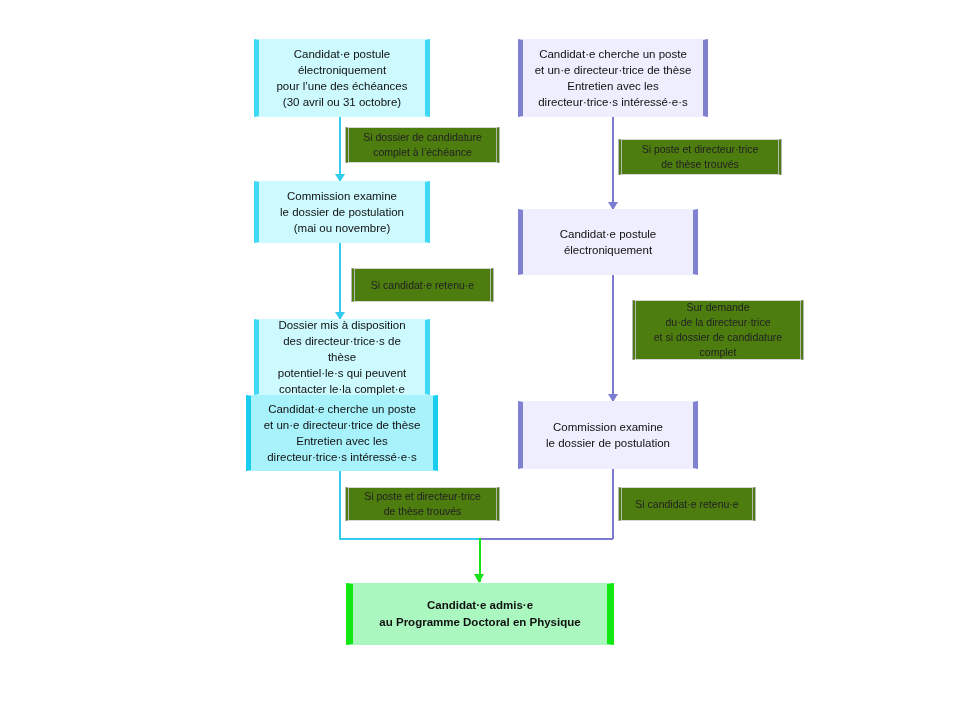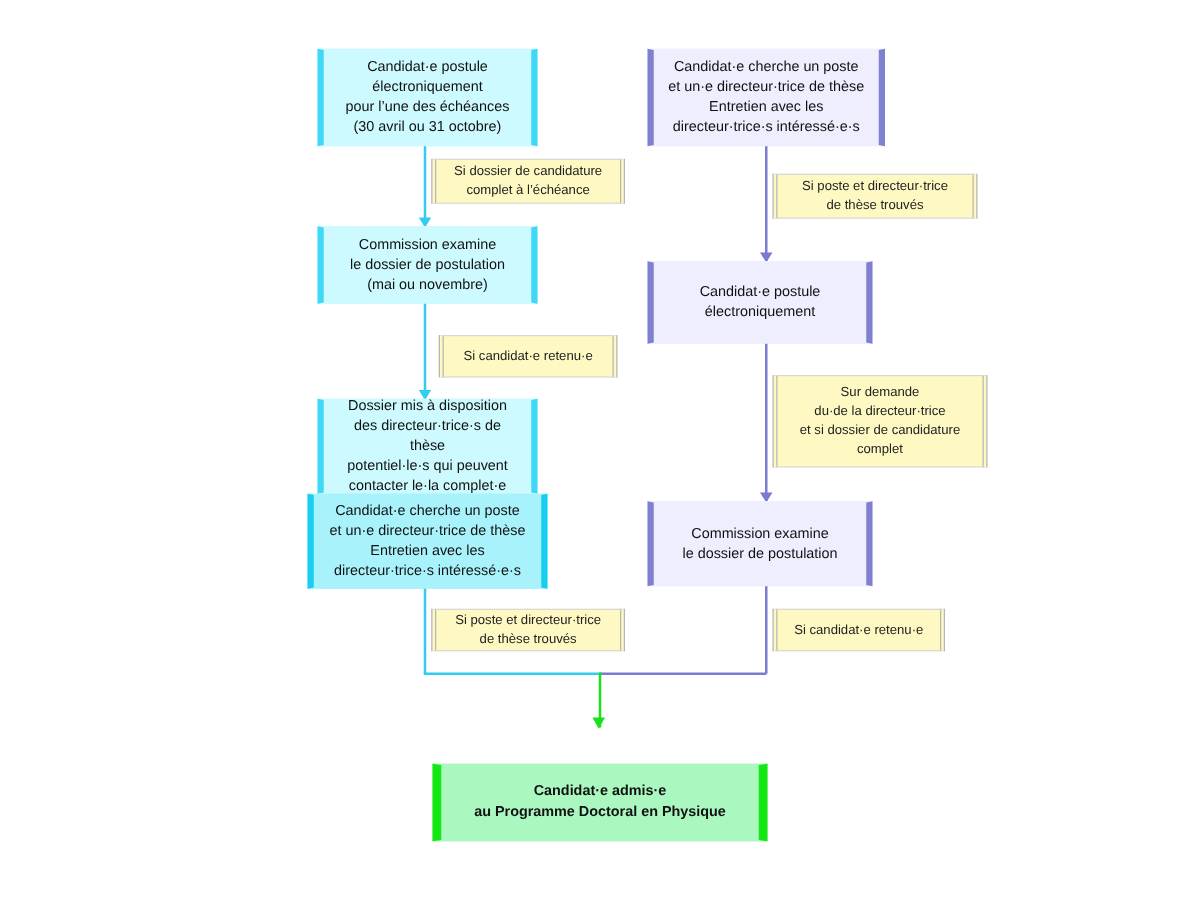--- a/index.html
+++ b/index.html
@@ -62,21 +62,21 @@
     border-bottom: 1px solid #aaf7c0;
     font-weight: bold;
     font-size: 11.5px;
     line-height: 17px;
   }
 
   
   .note {
     position: absolute;
     box-sizing: border-box;
-    background: #fef9c3;
+    background: #4d7c0f;
     border-left: 4px double #b6b6b6;
     border-right: 4px double #b6b6b6;
     border-top: 1px solid #d8d8d8;
     border-bottom: 1px solid #d8d8d8;
     display: flex;
     align-items: center;
     justify-content: center;
     text-align: center;
     font-size: 10.5px;
     line-height: 15px;
@@ -157,32 +157,32 @@
 
   <div class="note" style="left:618px; top:139px; width:164px; height:36px;">Si poste et  directeur·trice
 de thèse trouvés</div>
 
   <div class="box box-violet" style="left:518px; top:209px; width:180px; height:66px;">Candidat·e postule
 électroniquement</div>
 
   <div class="vline c-violet" style="left:612px; top:275px; height:126px;"></div>
   <div class="arrow-down a-violet" style="left:608px; top:394px;"></div>
 
-  <div class="note" style="left:618px; top:300px; width:172px; height:74px;">Sur demande
+  <div class="note" style="left:632px; top:300px; width:172px; height:60px;">Sur demande
 du·de la directeur·trice
 et si dossier de candidature
 complet</div>
 
   <div class="box box-violet" style="left:518px; top:401px; width:180px; height:68px;">Commission examine
 le dossier de postulation</div>
 
   <div class="vline c-violet" style="left:612px; top:469px; height:70px;"></div>
   <div class="hline c-violet" style="left:480px; top:538px; width:133px;"></div>
 
   <div class="note" style="left:618px; top:487px; width:138px; height:31px;">Si candidat·e retenu·e</div>
 
   <div class="vline c-green" style="left:479px; top:538px; height:44px;"></div>
   <div class="arrow-down a-green" style="left:474px; top:574px;"></div>
 
-  <div class="box box-green" style="left:346px; top:583px; width:268px; height:62px;margin-top:28px;">Candidat·e admis·e
+  <div class="box box-green" style="left:346px; top:583px; width:268px; height:62px;">Candidat·e admis·e
 au Programme Doctoral  en Physique</div>
 
 </div>
 
 </body></html>

